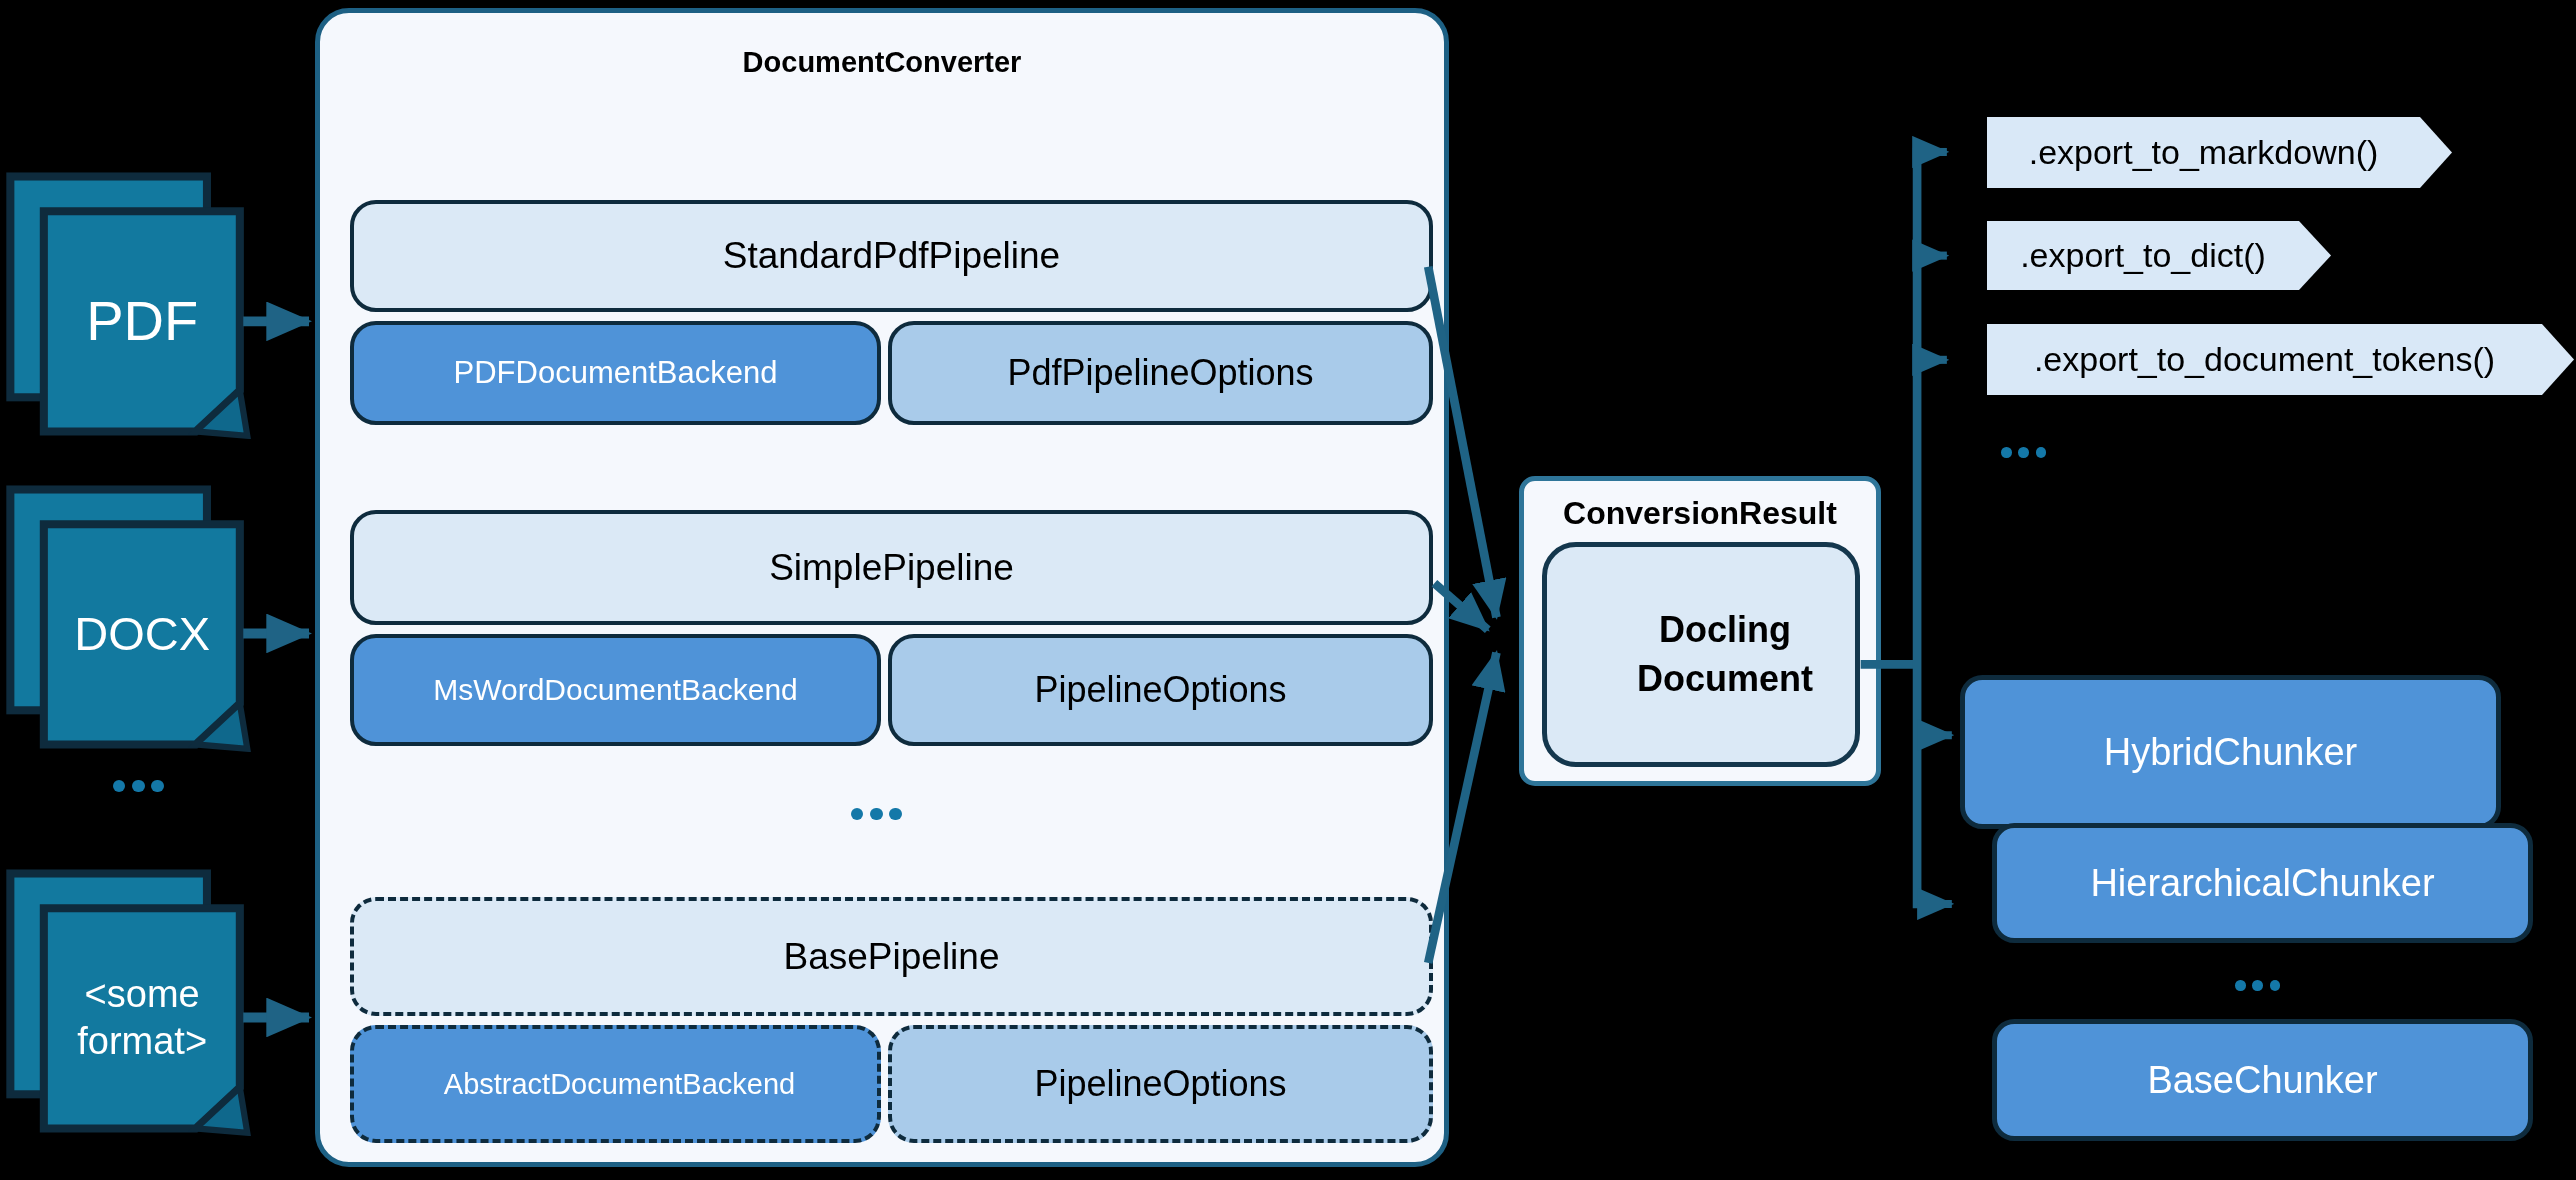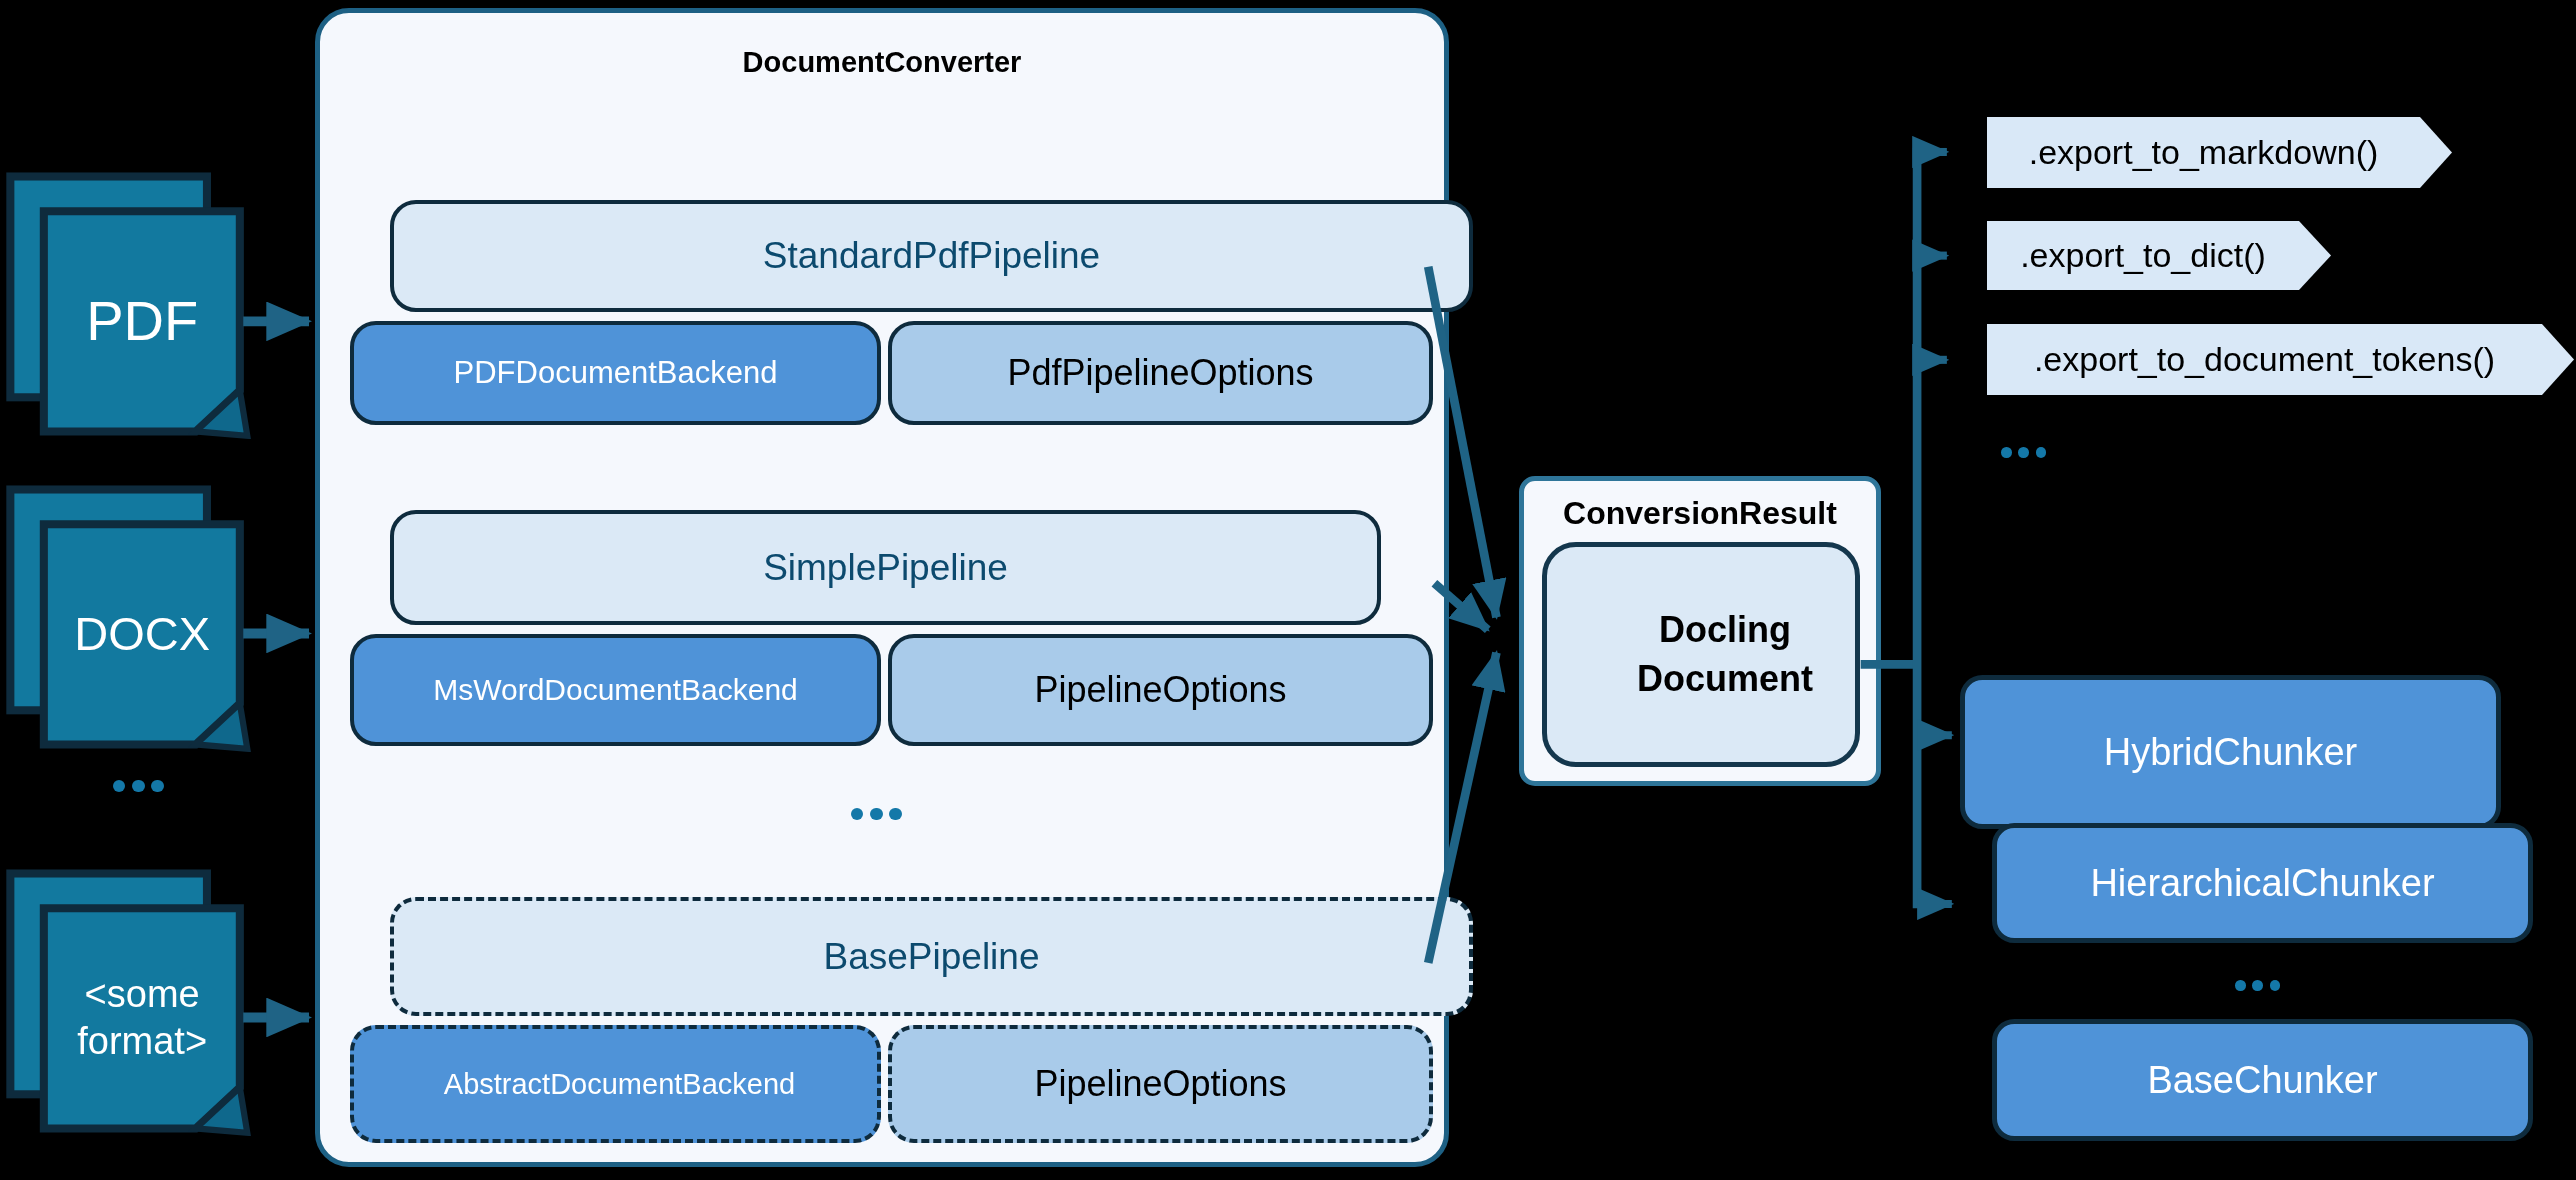--- a/index.html
+++ b/index.html
@@ -7,21 +7,21 @@
          font-family:"Liberation Sans","DejaVu Sans",sans-serif;}
   .abs{position:absolute;box-sizing:border-box;}
   .center{display:flex;align-items:center;justify-content:center;text-align:center;}
   .prelines{white-space:pre-line;}
 
   
   .converter{background:#f5f8fd;border:5px solid #1d6084;border-radius:34px;}
   .conv-title{font-size:29px;font-weight:bold;color:#000;}
 
   .pipeline{background:#dbe9f6;border:4.3px solid #0e2b3d;border-radius:26px;
-            font-size:37px;color:#0c4a6e;margin-left:40px;}
+            font-size:37px;color:#000000;}
   .backend{background:#4f93d8;border:4.3px solid #0e2b3d;border-radius:26px;
            font-size:31px;color:#fff;}
   .options{background:#a9cbea;border:4.3px solid #0e2b3d;border-radius:26px;
            font-size:36px;color:#000;}
   .dashed{border-style:dashed;}
 
   .result-box{background:#f5f8fd;border:5px solid #2e7599;border-radius:16px;}
   .result-label{font-size:32px;color:#000;}
   .docling{background:#dbe9f6;border:5.6px solid #14374d;border-radius:34px;
            font-size:36px;font-weight:bold;color:#000;line-height:1.35;padding-left:48px;}
@@ -81,21 +81,21 @@
 format&gt;</div>
   </div>
 
   <div class="abs converter" style="left:315px;top:8px;width:1134px;height:1159px;"></div>
   <div class="abs center conv-title" style="left:315px;top:34px;width:1134px;height:56px;">DocumentConverter</div>
 
   <div class="abs center pipeline" style="left:350px;top:200px;width:1083px;height:112px;">StandardPdfPipeline</div>
   <div class="abs center backend" style="left:350px;top:321px;width:531px;height:104px;">PDFDocumentBackend</div>
   <div class="abs center options" style="left:888px;top:321px;width:545px;height:104px;">PdfPipelineOptions</div>
 
-  <div class="abs center pipeline" style="left:350px;top:510px;width:991px;height:115px;">SimplePipeline</div>
+  <div class="abs center pipeline" style="left:350px;top:510px;width:1083px;height:115px;">SimplePipeline</div>
   <div class="abs center backend" style="left:350px;top:634px;width:531px;height:112px;font-size:30px;">MsWordDocumentBackend</div>
   <div class="abs center options" style="left:888px;top:634px;width:545px;height:112px;">PipelineOptions</div>
 
   <div class="abs dots" style="left:851px;top:808px;" aria-label="...">
     <span class="dot dot-lg"></span>
     <span class="dot dot-lg"></span>
     <span class="dot dot-lg"></span>
   </div>
 
   <div class="abs center pipeline dashed" style="left:350px;top:897px;width:1083px;height:119px;">BasePipeline</div>

